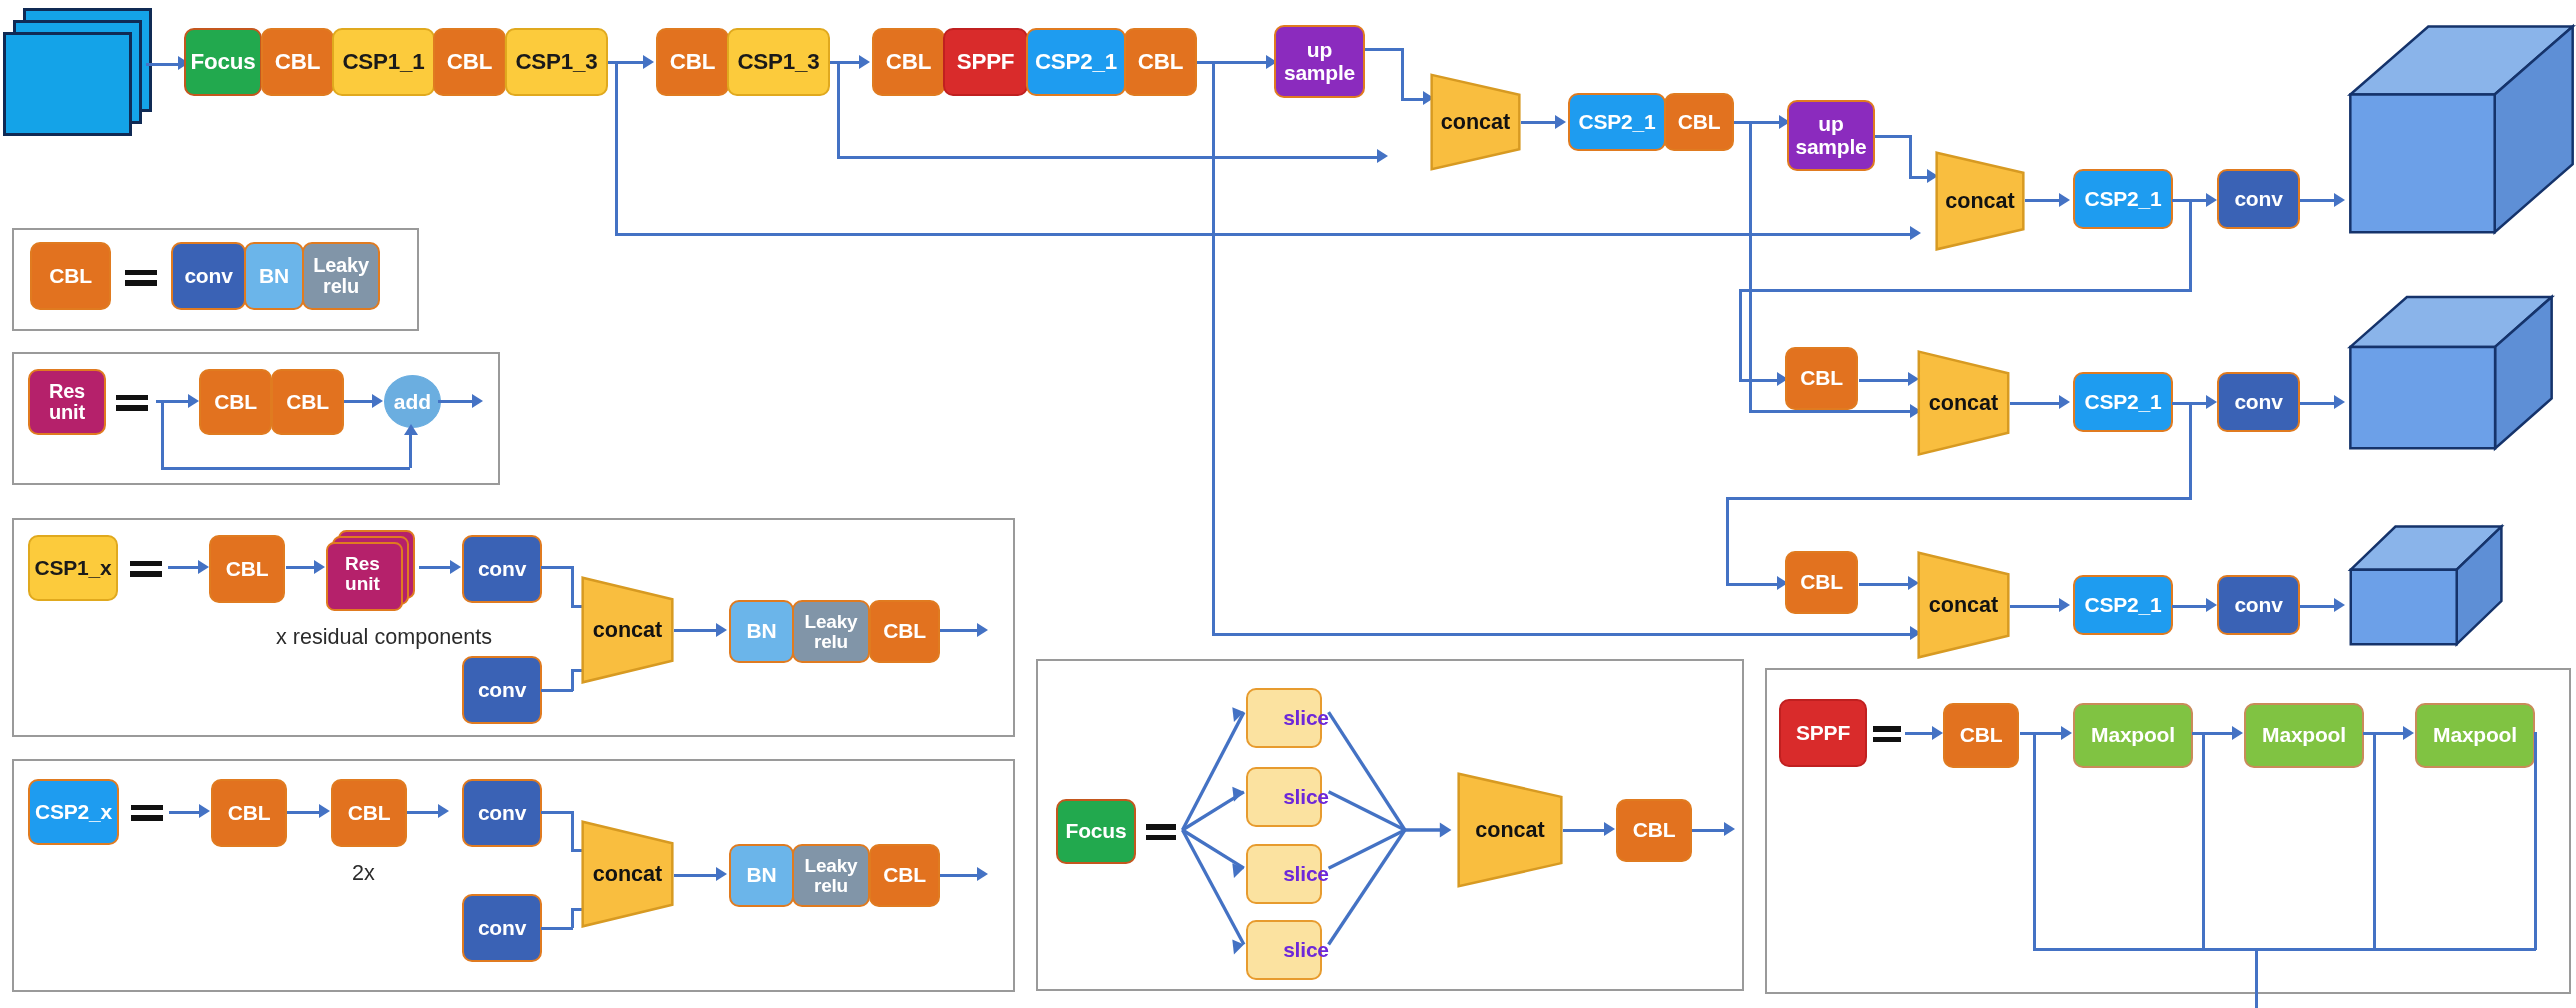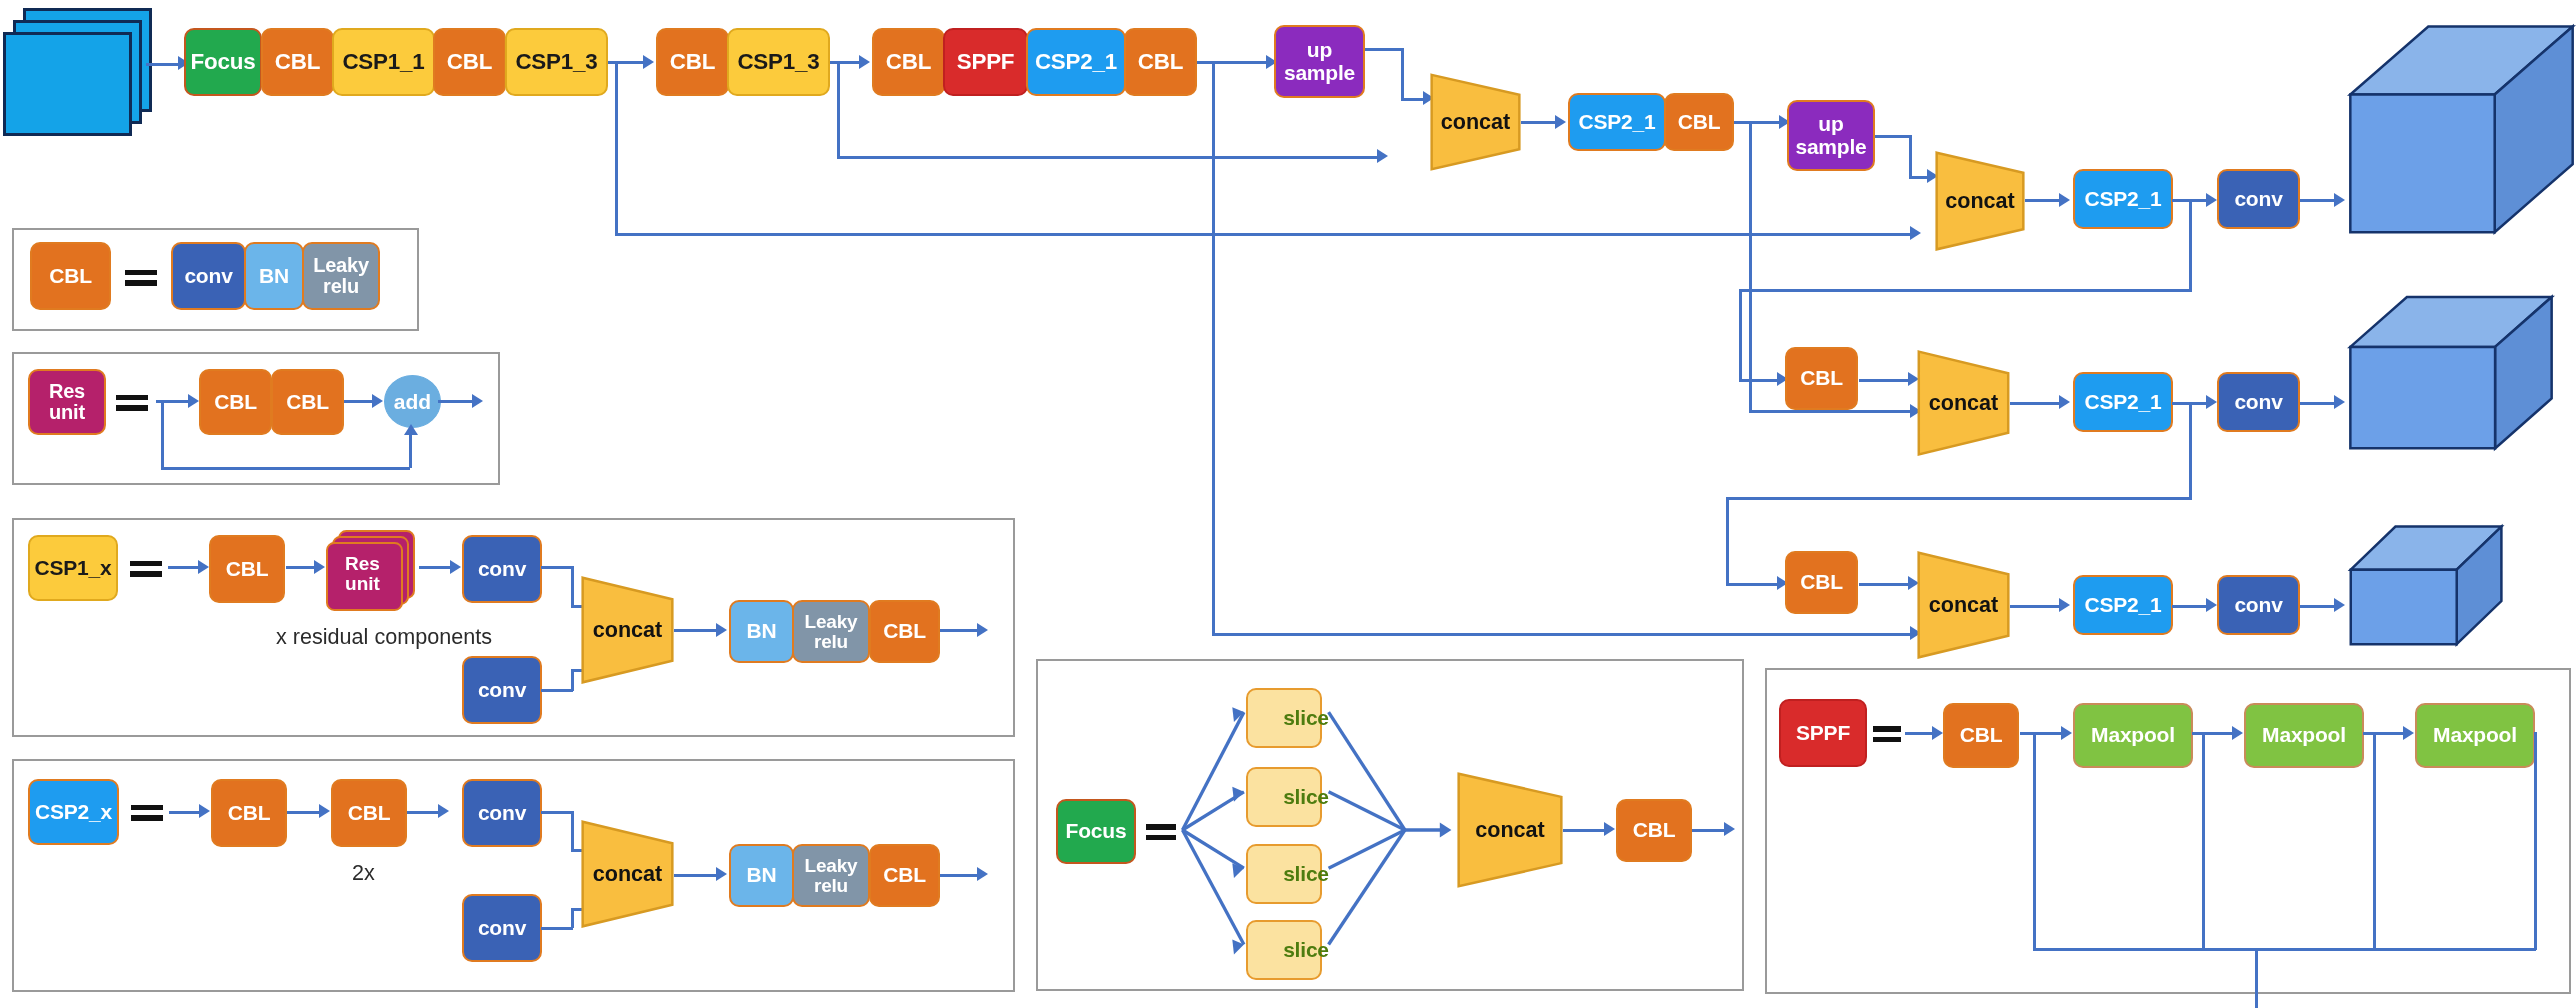--- a/index.html
+++ b/index.html
@@ -24,21 +24,21 @@
   .c-yellow {background:#FCCB3C; color:#1a1a1a; border-color:#E0A91E;}
   .c-green  {background:#22A94E; border-color:#C4571E;}
   .c-red    {background:#D92B2B; border-color:#C02020;}
   .c-blue   {background:#1E9CF0;}
   .c-dblue  {background:#3A62B5;}
   .c-lblue  {background:#6BB5EA;}
   .c-gray   {background:#8195A8; border-color:#E07B20;}
   .c-purple {background:#8B2BBE;}
   .c-magenta{background:#B5216B;}
   .c-lgreen {background:#80C342; border-color:#C98B5A;}
-  .c-cream  {background:#FBE2A0; color:#4d7c0f; border-color:#E79B2E;padding-left:44px;}
+  .c-cream  {background:#FBE2A0; color:#6d28d9; border-color:#E79B2E;padding-left:44px;}
 
   
   .trap{position:absolute;}
   .trap svg{display:block;overflow:visible;}
   .trap .lbl{
     position:absolute;left:0;top:0;width:100%;height:100%;
     display:flex;align-items:center;justify-content:center;
     color:#121212;font-weight:600;pointer-events:none;
   }
 

